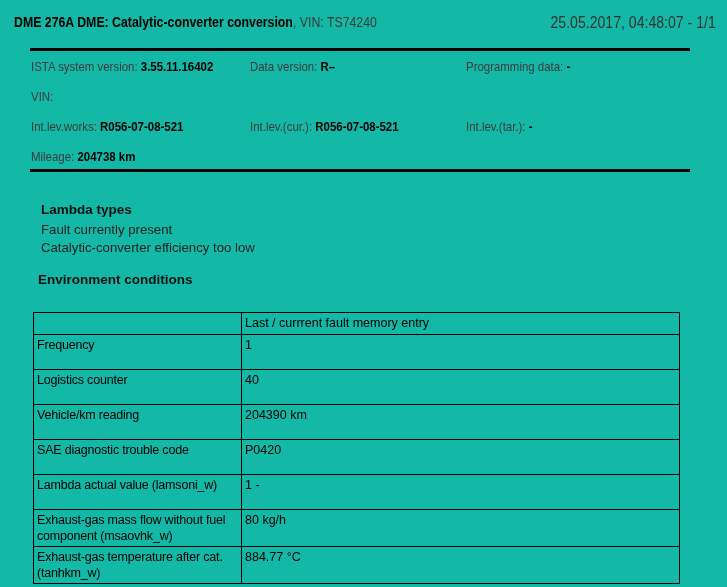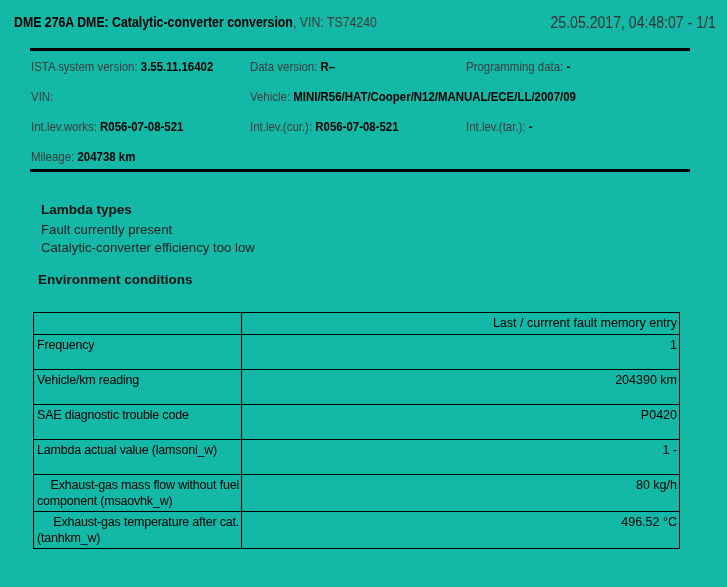--- a/index.html
+++ b/index.html
@@ -31,21 +31,21 @@
   .fi1{top:222px;} .fi2{top:240px;}
   .env-heading{left:38px;top:272px;}
 
   table.env{
     position:absolute;left:33px;top:312px;width:647px;
     border-collapse:collapse;table-layout:fixed;
   }
   table.env col.c1{width:208px;}
   table.env td,table.env th{
     border:1px solid #000;vertical-align:top;
-    font-size:12.5px;line-height:16px;font-weight:normal;text-align:right;
+    font-size:12.5px;line-height:16px;font-weight:normal;text-align:left;
     padding:2px 2px 2px 3px;color:#000;overflow:hidden;
   }
   table.env tr{height:35px;}
   table.env tr.hdr{height:22px;}
   td.param{text-align:justify;text-align-last:left;letter-spacing:-0.2px;}
 </style>
 </head>
 <body>
 
 <div class="page">
@@ -70,24 +70,20 @@
     <span class="info-value">R–</span></span>
   </div>
   <div class="info-cell iy1 ix3">
     <span class="cond"><span class="info-label">Programming data:</span>
     <span class="info-value">-</span></span>
   </div>
 
   <div class="info-cell iy2 ix1">
     <span class="cond"><span class="info-label">VIN:</span>
     <span class="info-value"></span></span>
-  </div>
-  <div class="info-cell iy2 ix2">
-    <span class="cond"><span class="info-label">Vehicle:</span>
-    <span class="info-value">MINI/R56/HAT/Cooper/N12/MANUAL/ECE/LL/2007/09</span></span>
   </div>
 
   <div class="info-cell iy3 ix1">
     <span class="cond"><span class="info-label">Int.lev.works:</span>
     <span class="info-value">R056-07-08-521</span></span>
   </div>
   <div class="info-cell iy3 ix2">
     <span class="cond"><span class="info-label">Int.lev.(cur.):</span>
     <span class="info-value">R056-07-08-521</span></span>
   </div>
@@ -117,35 +113,39 @@
     <tbody>
         <tr class="hdr">
       <th></th>
       <th>Last / currrent fault memory entry</th>
     </tr>
     <tr>
       <td class="param">Frequency</td>
       <td>1</td>
     </tr>
     <tr>
+      <td class="param">Logistics counter</td>
+      <td>40</td>
+    </tr>
+    <tr>
       <td class="param">Vehicle/km reading</td>
       <td>204390 km</td>
     </tr>
     <tr>
       <td class="param">SAE diagnostic trouble code</td>
       <td>P0420</td>
     </tr>
     <tr>
       <td class="param">Lambda actual value (lamsoni_w)</td>
       <td>1 -</td>
     </tr>
     <tr>
       <td class="param">Exhaust-gas mass flow without fuel component (msaovhk_w)</td>
       <td>80 kg/h</td>
     </tr>
     <tr>
       <td class="param">Exhaust-gas temperature after cat. (tanhkm_w)</td>
-      <td>496.52 °C</td>
+      <td>884.77 °C</td>
     </tr>
   </tbody>
     </table>
 
 </div>
 
 </body></html>

